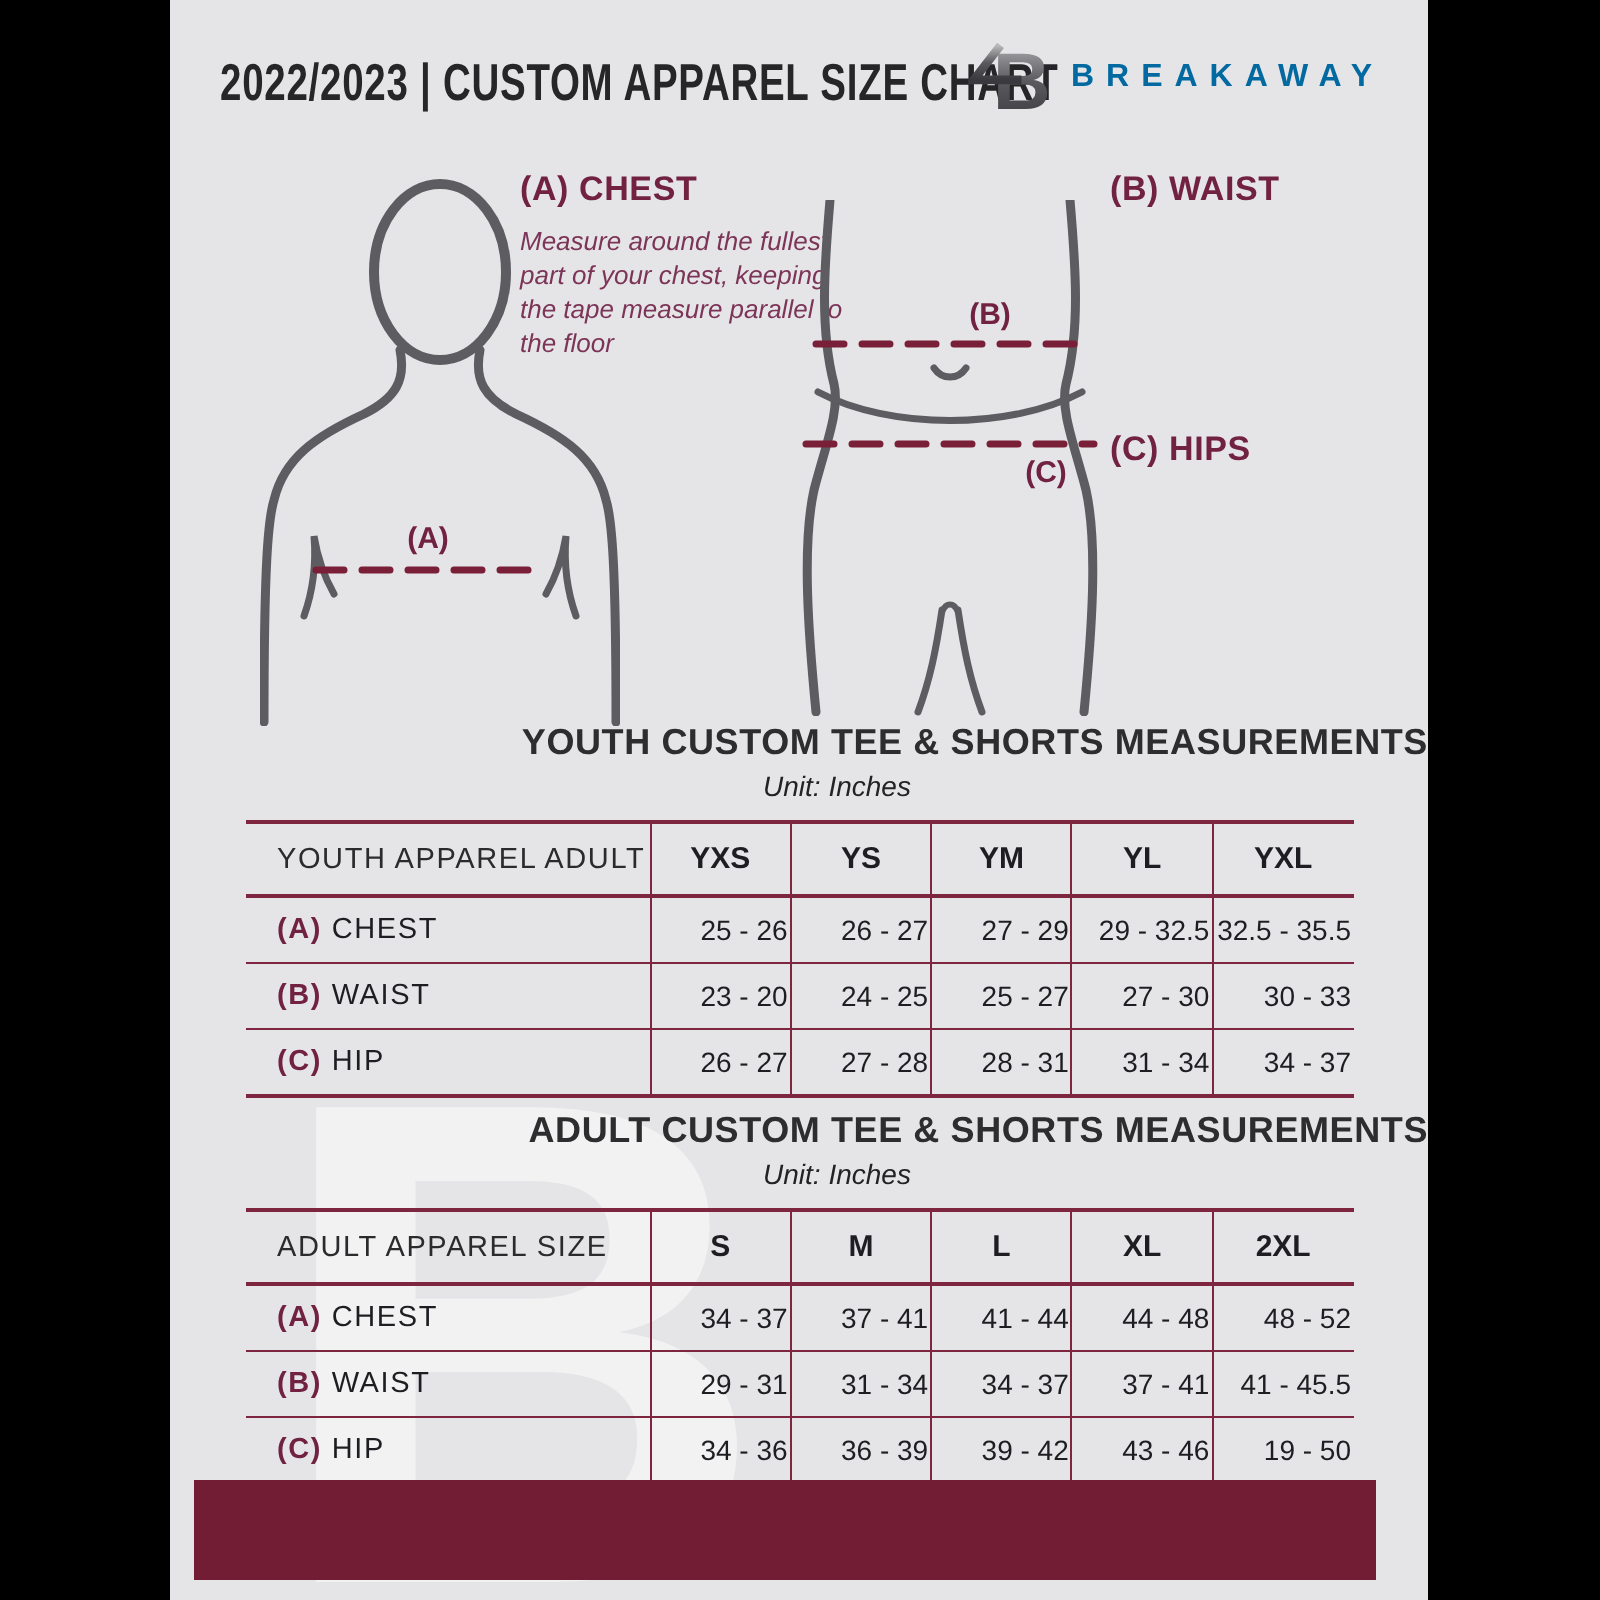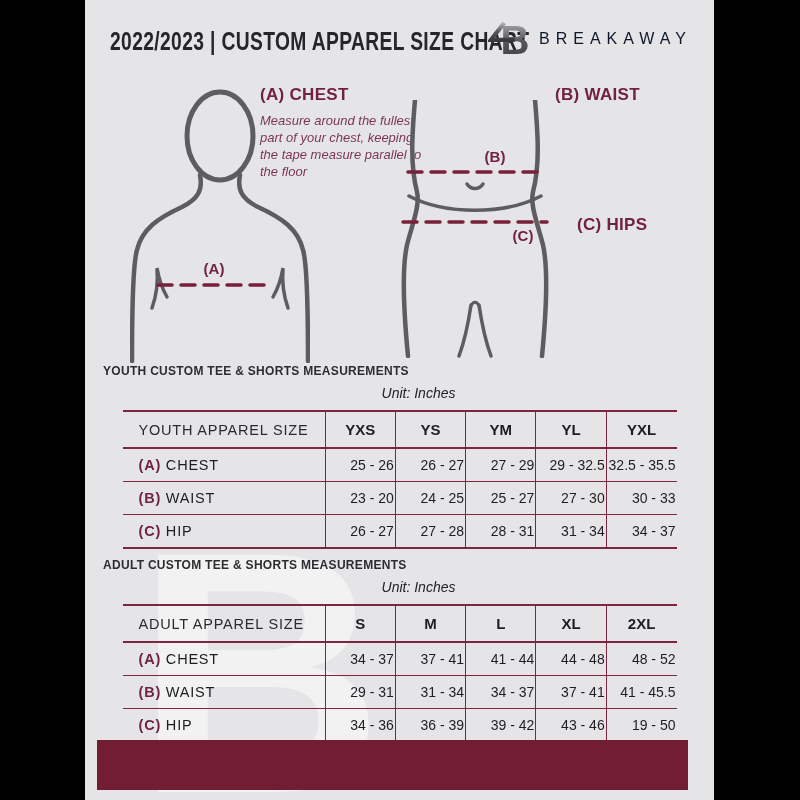--- a/index.html
+++ b/index.html
@@ -9,37 +9,37 @@
 
   
   .watermark{position:absolute;left:50px;top:500px;font-size:345px;font-weight:700;
     color:rgba(255,255,255,0.5);line-height:1;z-index:0;user-select:none;}
 
   
   .doc-title{position:absolute;left:25px;top:26px;font-size:26px;font-weight:700;
     color:#262629;letter-spacing:0.5px;white-space:nowrap;transform:scaleX(0.74);
     transform-origin:left center;z-index:2;}
   .brand{position:absolute;right:22px;top:18px;display:flex;align-items:center;gap:7px;z-index:2;}
-  .brand-word{font-size:16px;font-weight:400;letter-spacing:6px;color:#0f172a;}
+  .brand-word{font-size:16px;font-weight:700;letter-spacing:6px;color:#0369a1;}
 
   
   .guide{position:absolute;left:0;top:78px;width:629px;height:288px;z-index:1;}
   .fig{position:absolute;}
   .fig path,.fig ellipse{fill:none;stroke:#5c5c61;stroke-linecap:round;}
   .fig .dash{stroke:#7a1f38;stroke-width:3.5;stroke-dasharray:14 9;}
   .fig text{font-family:"Liberation Sans",sans-serif;font-size:15px;font-weight:700;fill:#712240;}
   .guide-text{position:absolute;width:163px;}
   .guide-text h3{margin:0 0 7px 0;font-size:17px;font-weight:700;color:#712240;letter-spacing:0.3px;}
   .guide-text p{margin:0;font-size:13px;line-height:1.32;font-style:italic;color:#7c3558;white-space:pre-line;}
 
   
   .tables{position:absolute;left:0;top:362px;width:629px;z-index:1;}
   .table-block{margin:0;}
   .table-block + .table-block{margin-top:7px;}
-  .tbl-title{margin:0;text-align:left;font-size:12px;font-weight:700;color:#2d2d30;letter-spacing:0.3px;line-height:19px;padding-left:18px;}
+  .tbl-title{margin:0;text-align:right;font-size:18px;font-weight:700;color:#2d2d30;letter-spacing:0.3px;line-height:19px;padding-left:18px;}
   .tbl-unit{margin-top:3px;text-align:center;font-size:14px;font-style:italic;color:#232326;line-height:18px;margin-left:38px;}
   table.size-table{width:554px;margin:8px auto 0 auto;border-collapse:collapse;table-layout:fixed;
     border-top:2px solid #7e2540;border-bottom:2px solid #7e2540;background:transparent;}
   .size-table th,.size-table td{border-left:1.5px solid #7e2540;text-align:center;color:#1e1e22;}
   .size-table th:first-child,.size-table td:first-child{border-left:none;width:185px;text-align:left;padding-left:16px;}
   .size-table thead th{height:33px;font-size:15px;font-weight:700;border-bottom:2px solid #7e2540;}
   .size-table thead th:first-child{font-weight:400;font-size:14.5px;letter-spacing:0.8px;color:#2b2b2e;}
   .size-table tbody td{height:30px;font-size:14px;border-top:1.5px solid #7e2540;text-align:right;}
   .size-table tbody tr:first-child td{border-top:none;}
   .size-table td:first-child{font-size:14.5px;letter-spacing:0.8px;}
@@ -101,34 +101,34 @@
         <path class="dash" d="M 13,72 L 145,72"></path>
         <path class="dash" d="M 8,122 L 152,122"></path>
         <text x="100" y="62" text-anchor="middle">(B)</text>
         <text x="128" y="141" text-anchor="middle">(C)</text>
       </svg>
 
       <div class="guide-text" style="left:470px;top:7px;">
         <h3>(B) WAIST</h3>
       </div>
 
-      <div class="guide-text" style="left:492px;top:137px;">
+      <div class="guide-text" style="left:470px;top:137px;">
         <h3>(C) HIPS</h3>
       </div>
     </div>
 
     <div class="tables">
 
       <div class="table-block">
         <h2 class="tbl-title">YOUTH CUSTOM TEE &amp; SHORTS MEASUREMENTS</h2>
         <div class="tbl-unit">Unit: Inches</div>
         <table class="size-table">
             <thead>
               <tr>
-                <th>YOUTH APPAREL SIZE</th>
+                <th>YOUTH APPAREL ADULT</th>
                 <th>YXS</th>
                 <th>YS</th>
                 <th>YM</th>
                 <th>YL</th>
                 <th>YXL</th>
               </tr>
             </thead>
             <tbody>
               <tr>
                 <td><span class="mk">(A)</span> CHEST</td>

